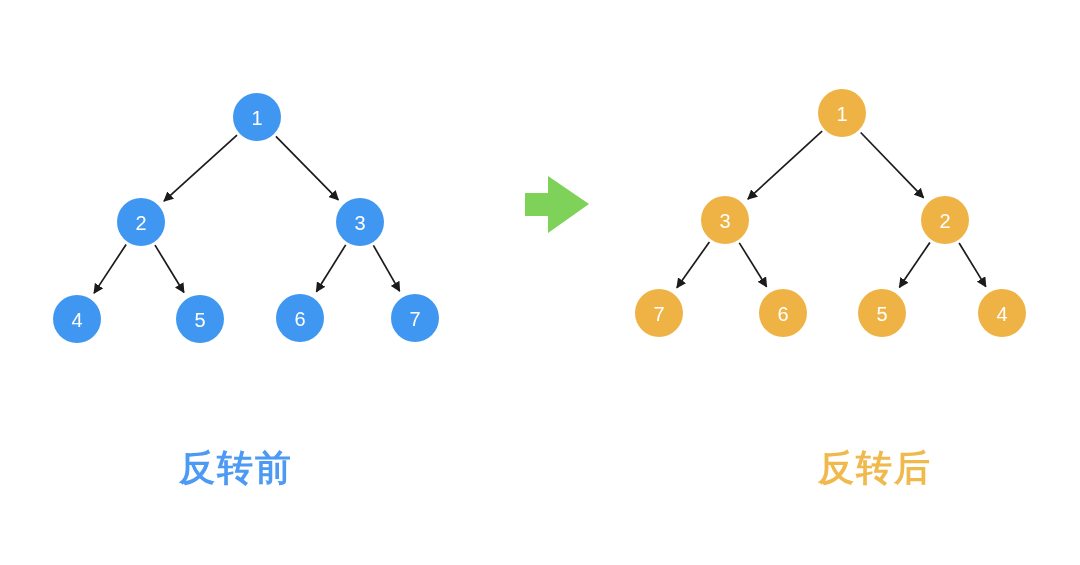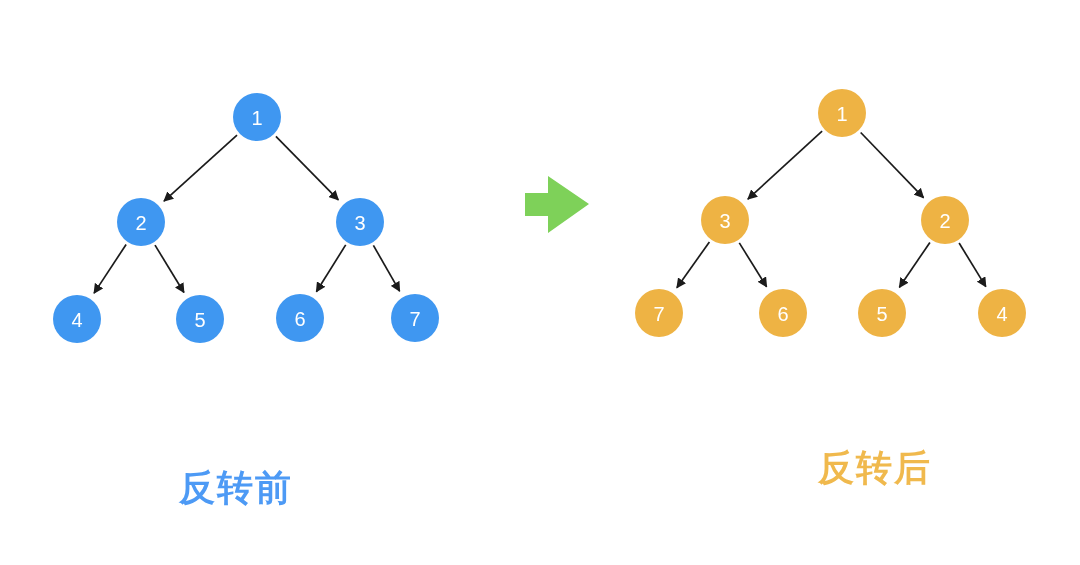--- a/index.html
+++ b/index.html
@@ -28,21 +28,20 @@
     text-anchor: middle;
     dominant-baseline: central;
   }
   .tree-label {
     position: absolute;
     transform: translate(-50%, -50%);
     font-size: 36px;
     font-weight: bold;
     letter-spacing: 2px;
     white-space: nowrap;
-    margin-top: 20px;
   }
 </style>
 </head>
 <body>
 
 <div class="canvas">
   <svg id="diagram-svg" width="1080" height="565">
     <defs>
       <marker id="arrowhead" markerWidth="10" markerHeight="10" refX="9" refY="5" orient="auto" markerUnits="userSpaceOnUse">
         <path id="arrowhead-path" d="M0,0 L10,5 L0,10 Z" fill="#1b1b1b"></path>
@@ -89,14 +88,14 @@
         <circle cx="783" cy="313" r="24" fill="#EEB344"></circle>
         <text x="783" y="314" class="node-label" fill="#ffffff">6</text>
         <circle cx="882" cy="313" r="24" fill="#EEB344"></circle>
         <text x="882" y="314" class="node-label" fill="#ffffff">5</text>
         <circle cx="1002" cy="313" r="24" fill="#EEB344"></circle>
         <text x="1002" y="314" class="node-label" fill="#ffffff">4</text>
       </g>
     </svg>
 
   <div class="tree-label" style="left: 236px; top: 468px; color: rgb(77, 154, 245);">反转前</div>
-  <div class="tree-label" style="left: 875px; top: 448px; color: rgb(240, 185, 77);">反转后</div>
+  <div class="tree-label" style="left: 875px; top: 468px; color: rgb(240, 185, 77);">反转后</div>
 </div>
 
 </body></html>

